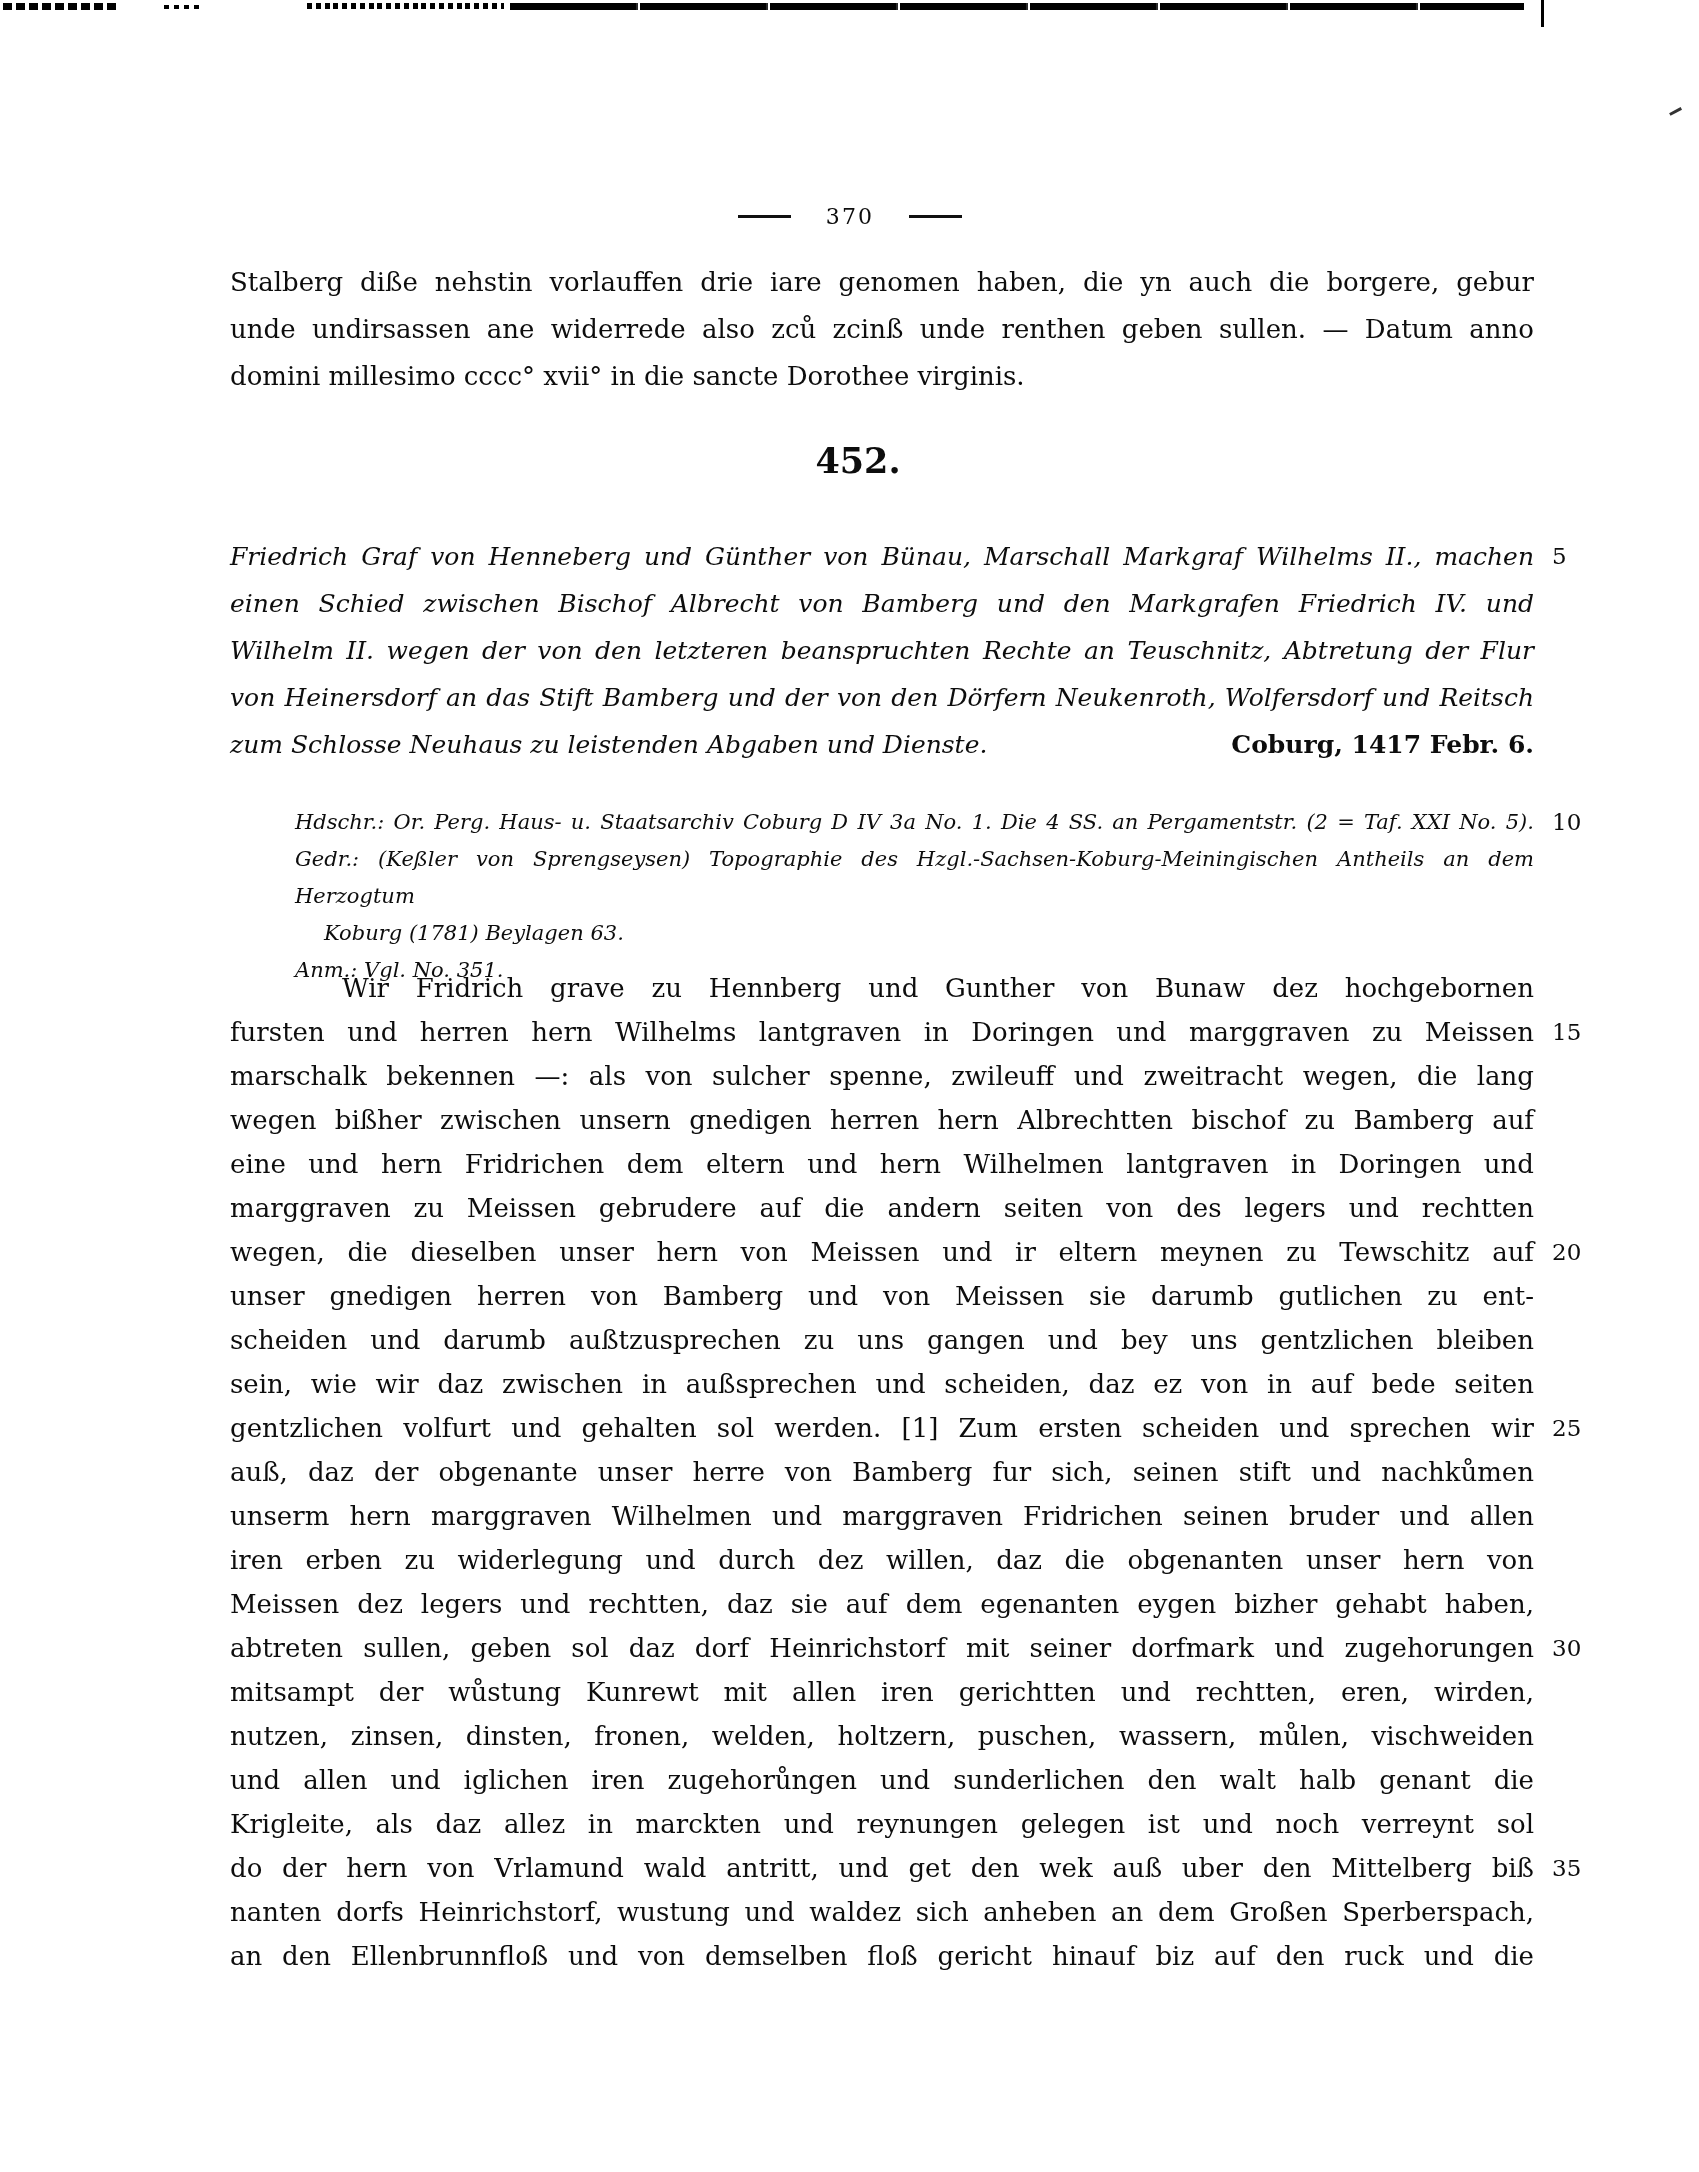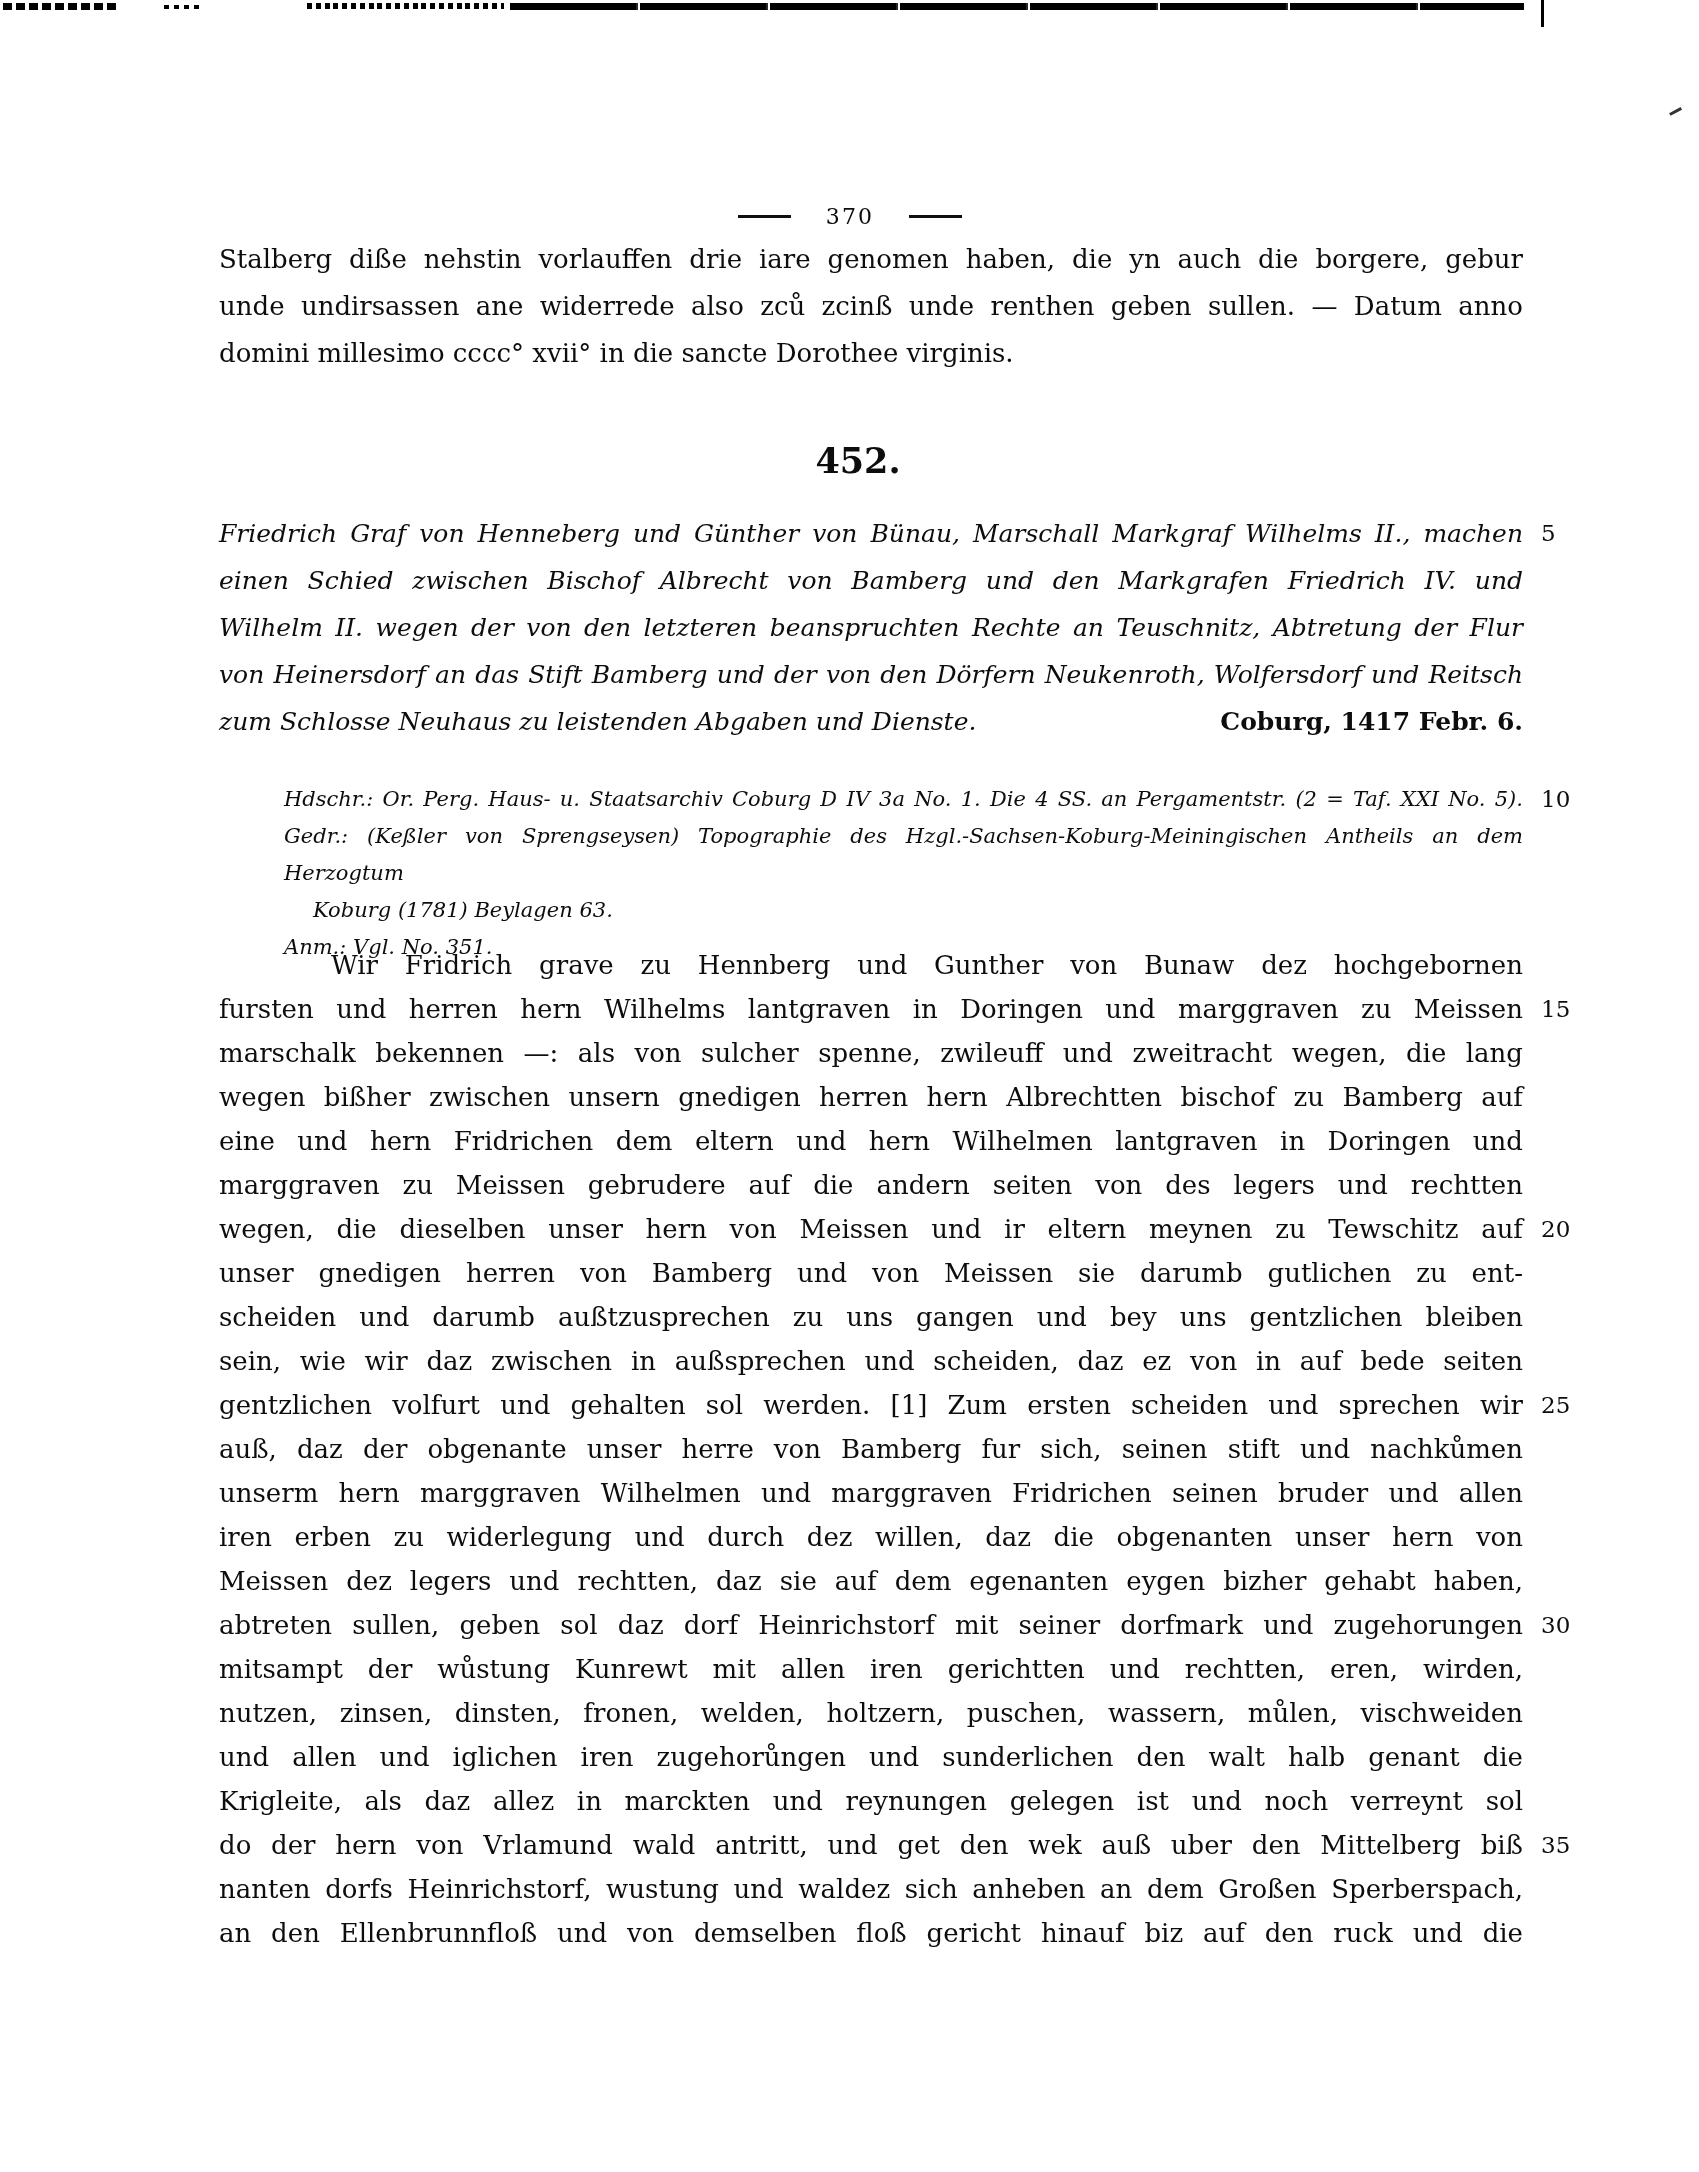--- a/index.html
+++ b/index.html
@@ -25,21 +25,21 @@
   .scan-mark-tr { position:absolute; left:1669px; top:110px; width:13px; height:2.7px;
     background:#333; transform:rotate(-28deg); }
 
   
   .pagenum-row { position:absolute; top:204px; left:0; width:1700px;
     display:flex; justify-content:center; align-items:center; gap:35px; }
   .rule { width:53px; height:3.3px; background:#101010; }
   .pagenum { font-size:22px; letter-spacing:2.2px; }
 
   
-  .text-col { position:absolute; left:219px; width:1304px; }
+  .text-col { position:absolute; left:230px; width:1304px;margin-top:23px; }
   .line { position:relative; text-align:justify; text-align-last:justify; }
   .line.short { text-align-last:left; }
   .margin-num { position:absolute; left:1322px; top:0; width:66px;
     font-style:normal; font-weight:normal; font-size:23px; text-align:left; }
 
   .intro { top:236px; font-size:26px; line-height:47px; }
 
   .entry-number { position:absolute; top:432px; left:0; width:1700px; margin:8px;
     text-align:center; font-size:35px; font-weight:bold; }
 

